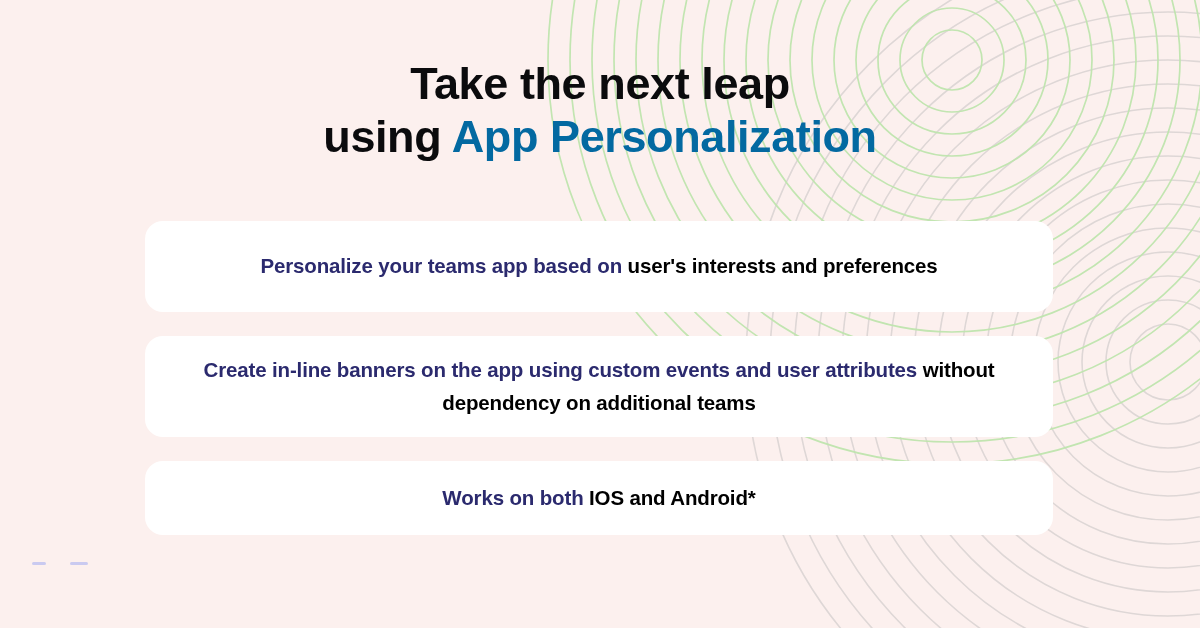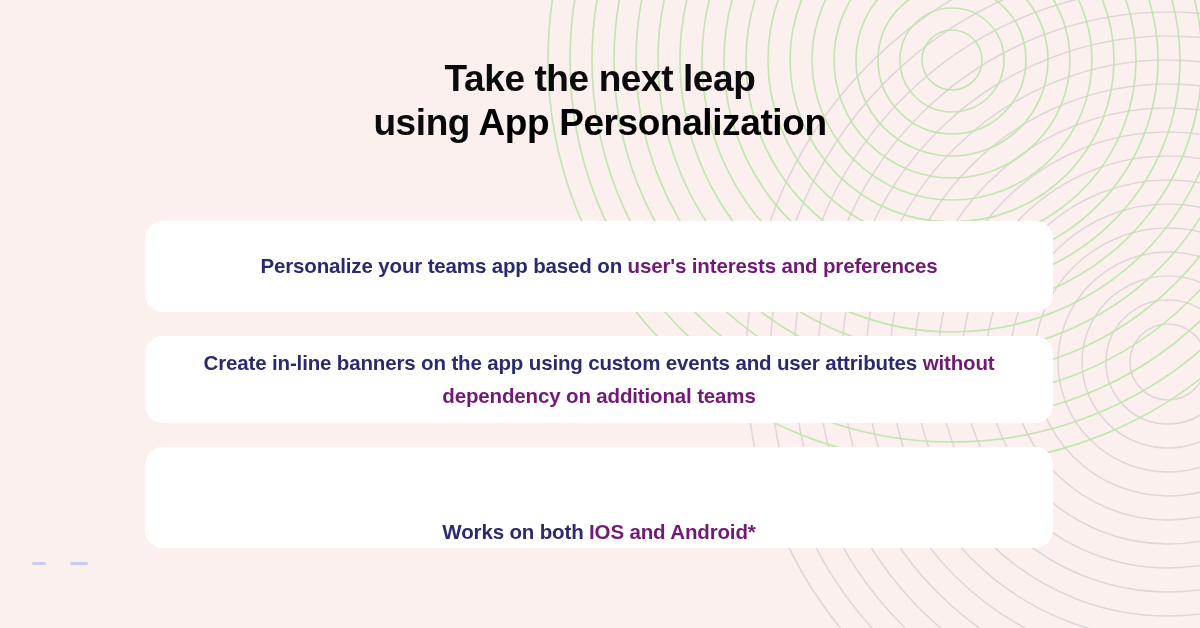--- a/index.html
+++ b/index.html
@@ -39,27 +39,27 @@
     top: 58px;
     left: 0;
     width: 1200px;
     text-align: center;
     line-height: 1.14;
     letter-spacing: -0.4px;
     z-index: 3;
   }
   .headline-line {
     display: block;
-    font-size: 37px;
+    font-size: 45px;
     font-weight: 700;
     color: #0b0b0d;
     white-space: nowrap;
   }
   .headline-line.line-2 { margin-top: 2px; }
-  .accent-purple { color: #000000; }
+  .accent-purple { color: #0369a1; }
 
   
   .card-stack {
     position: absolute;
     left: 145px;
     top: 221px;
     width: 908px;
     z-index: 3;
     display: flex;
     flex-direction: column;
@@ -69,31 +69,31 @@
   .feature-card {
     background: #ffffff;
     border-radius: 18px;
     display: flex;
     align-items: center;
     justify-content: center;
     text-align: center;
     padding: 0 46px;
   }
   .card-h1 { height: 91px; }
-  .card-h2 { height: 87px; }
-  .card-h3 { height: 101px; align-items: flex-end; }
+  .card-h2 { height: 101px; }
+  .card-h3 { height: 74px; }
 
   .card-text {
     font-size: 20.5px;
     font-weight: 700;
     color: #2b2a6e;
     line-height: 1.58;
     letter-spacing: -0.15px;
   }
-  .accent-blue { color: #701a75; }
+  .accent-blue { color: #000000; }
 
   
   .dash-group {
     position: absolute;
     left: 32px;
     top: 562px;
     z-index: 2;
     display: flex;
     gap: 24px;
   }

